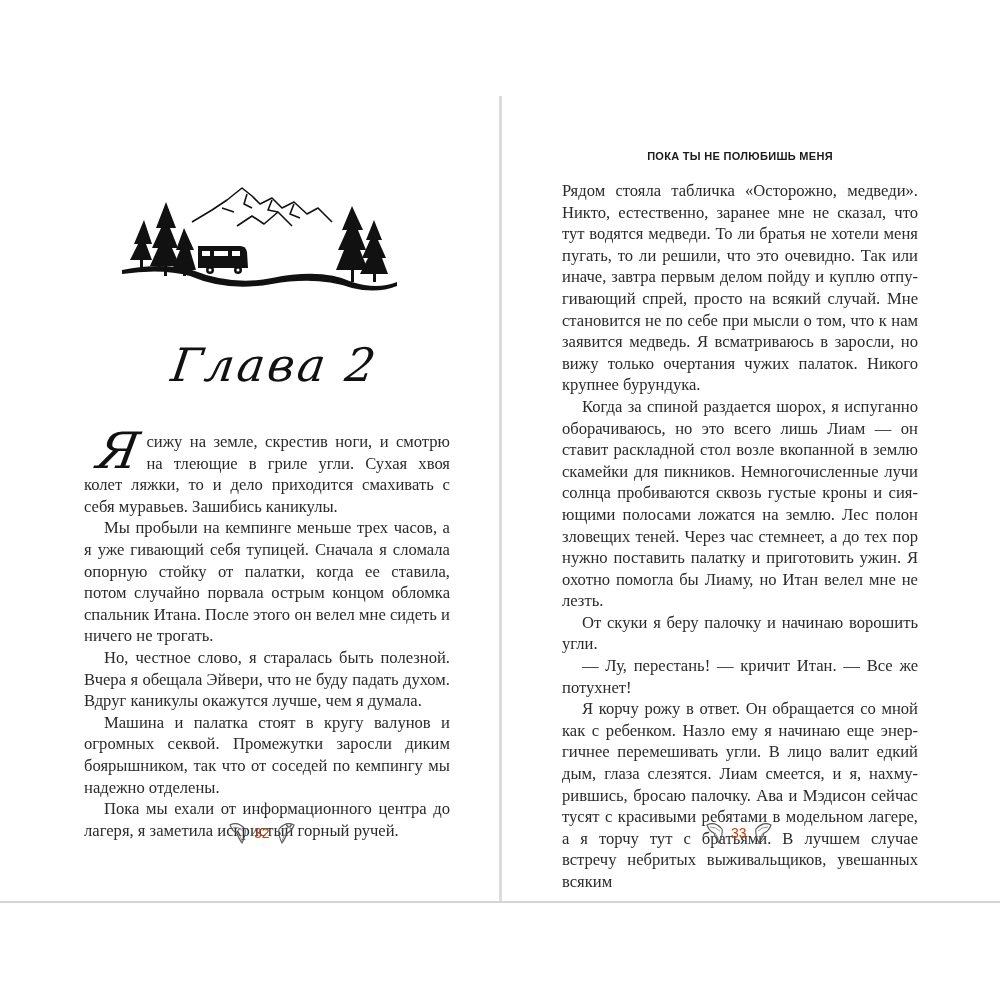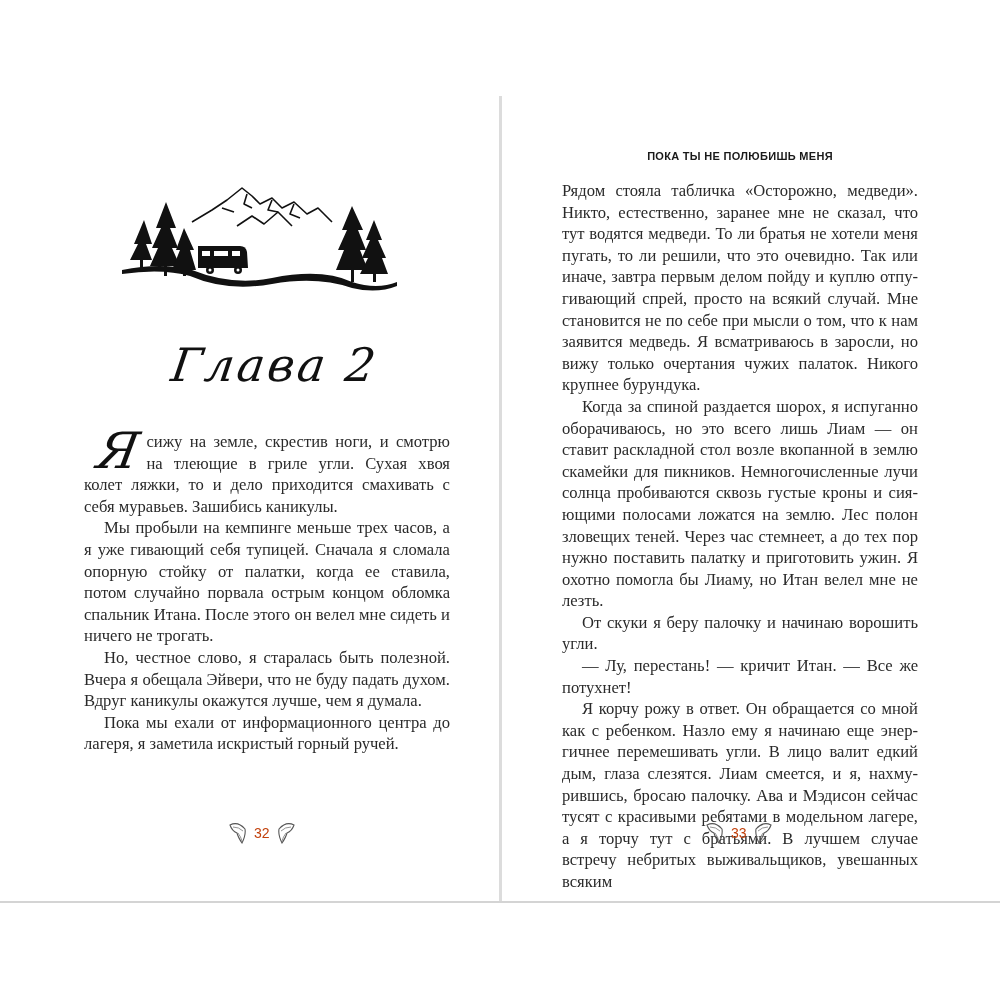--- a/index.html
+++ b/index.html
@@ -87,20 +87,21 @@
         <rect x="251" y="90" width="3" height="10"></rect>
       </g>
     </svg>
 
     <div class="chapter-title">Глава 2</div>
 
     <div class="text text-left">
       <p class="first"><span class="dropcap">Я</span><span> сижу на земле, скрестив ноги, и смотрю на тлеющие в гриле угли. Сухая хвоя колет ляжки, то и дело приходится смахивать с себя муравьев. Зашибись каникулы.</span></p>
       <p>Мы пробыли на кемпинге меньше трех часов, а я уже гивающий себя тупицей. Сначала я слома­ла опорную стойку от палатки, когда ее ставила, потом случайно порвала острым концом обломка спальник Итана. После этого он велел мне сидеть и ничего не трогать.</p>
       <p>Но, честное слово, я старалась быть полезной. Вчера я обещала Эйвери, что не буду падать духом. Вдруг каникулы окажутся лучше, чем я думала.</p>
+      <p>Машина и палатка стоят в кругу валунов и огромных секвой. Промежутки заросли диким боярышником, так что от соседей по кемпингу мы надежно отделены.</p>
       <p>Пока мы ехали от информационного центра до лагеря, я заметила искристый горный ручей.</p>
     </div>
 
     <div class="folio folio-left">
       <svg class="wing" viewBox="0 0 20 24">
         <path d="M2 4 Q10 0 17 8 Q18 14 14 22 Q10 16 9 12 Q4 10 2 4 Z" fill="none" stroke="#555" stroke-width="1.1"></path>
         <path d="M5 6 Q11 6 15 10 M10 12 Q13 16 14 20" fill="none" stroke="#777" stroke-width="0.8"></path>
       </svg>
       <span class="folio-num">32</span>
       <svg class="wing" viewBox="0 0 20 24">

